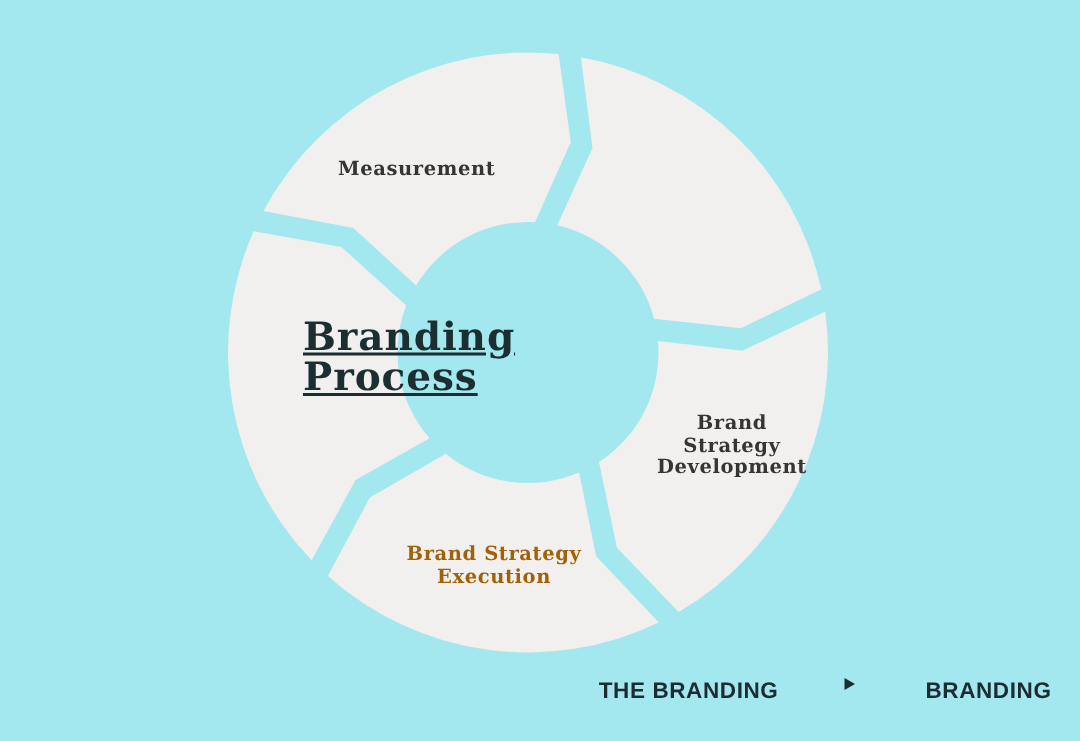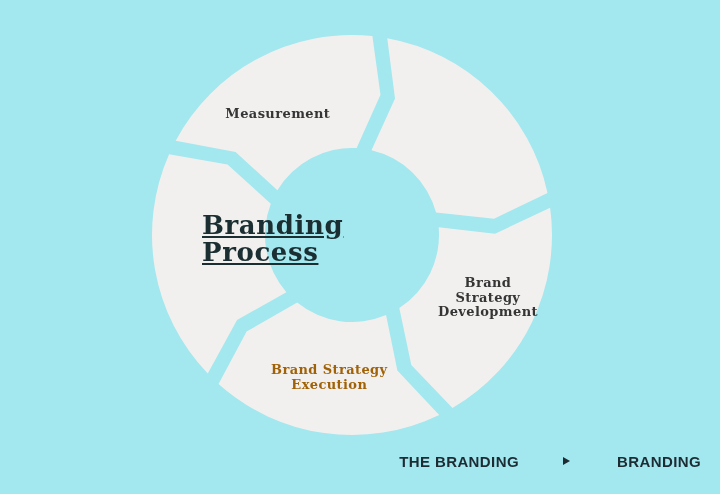--- a/index.html
+++ b/index.html
@@ -55,21 +55,20 @@
     color: #1b2e31;
     text-decoration: underline;
   }
 
   .logo {
     position: absolute;
     right: 19px;
     top: 452px;
     height: 18px;
     display: flex;
-    align-items: center;
     font-weight: 700;
     font-size: 15px;
     letter-spacing: 0.4px;
     color: #1d2b33;
     gap: 42px;
   }
 
   .logo .arrow {
     width: 0; height: 0;
     border-top: 4px solid transparent;

